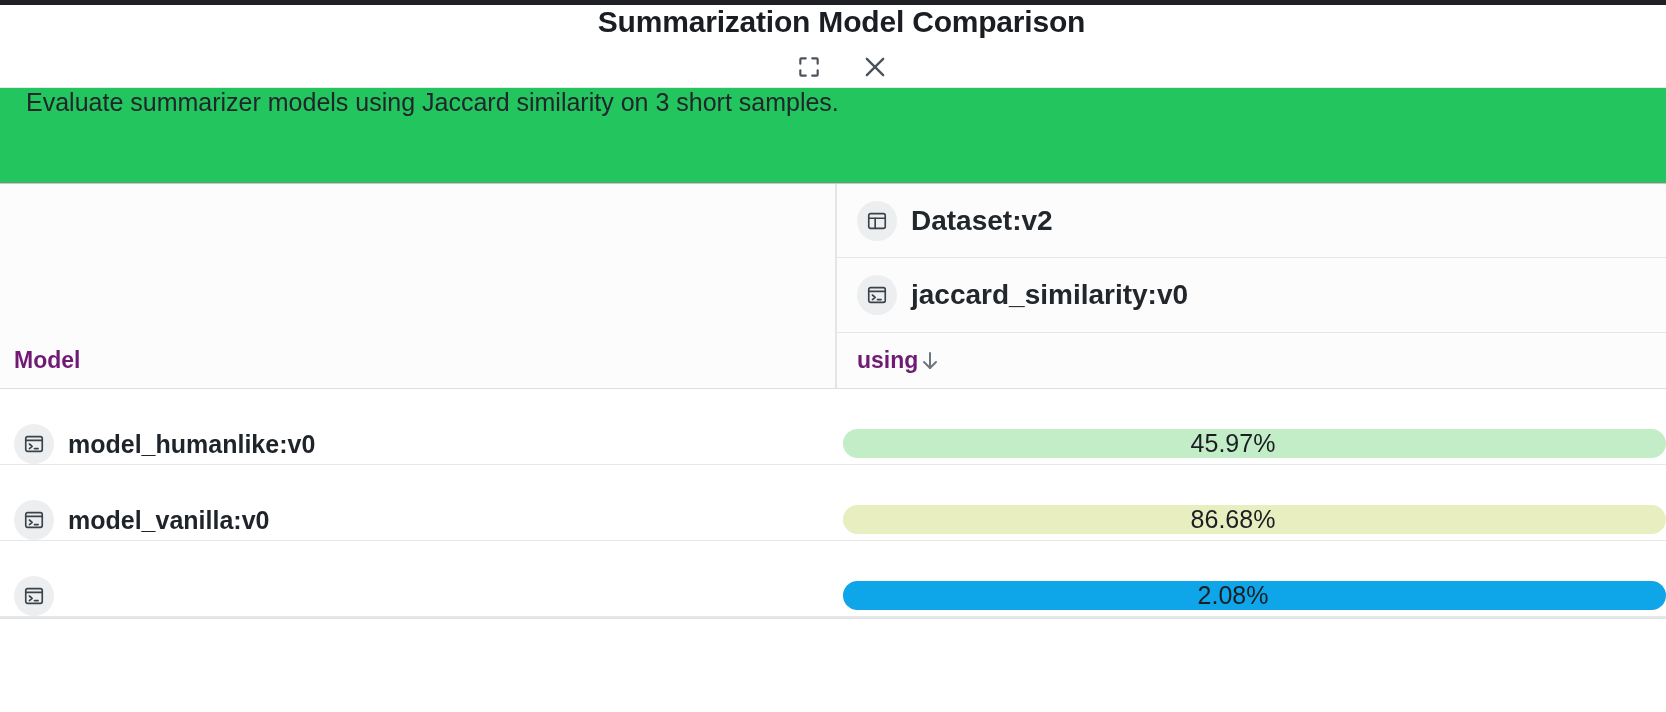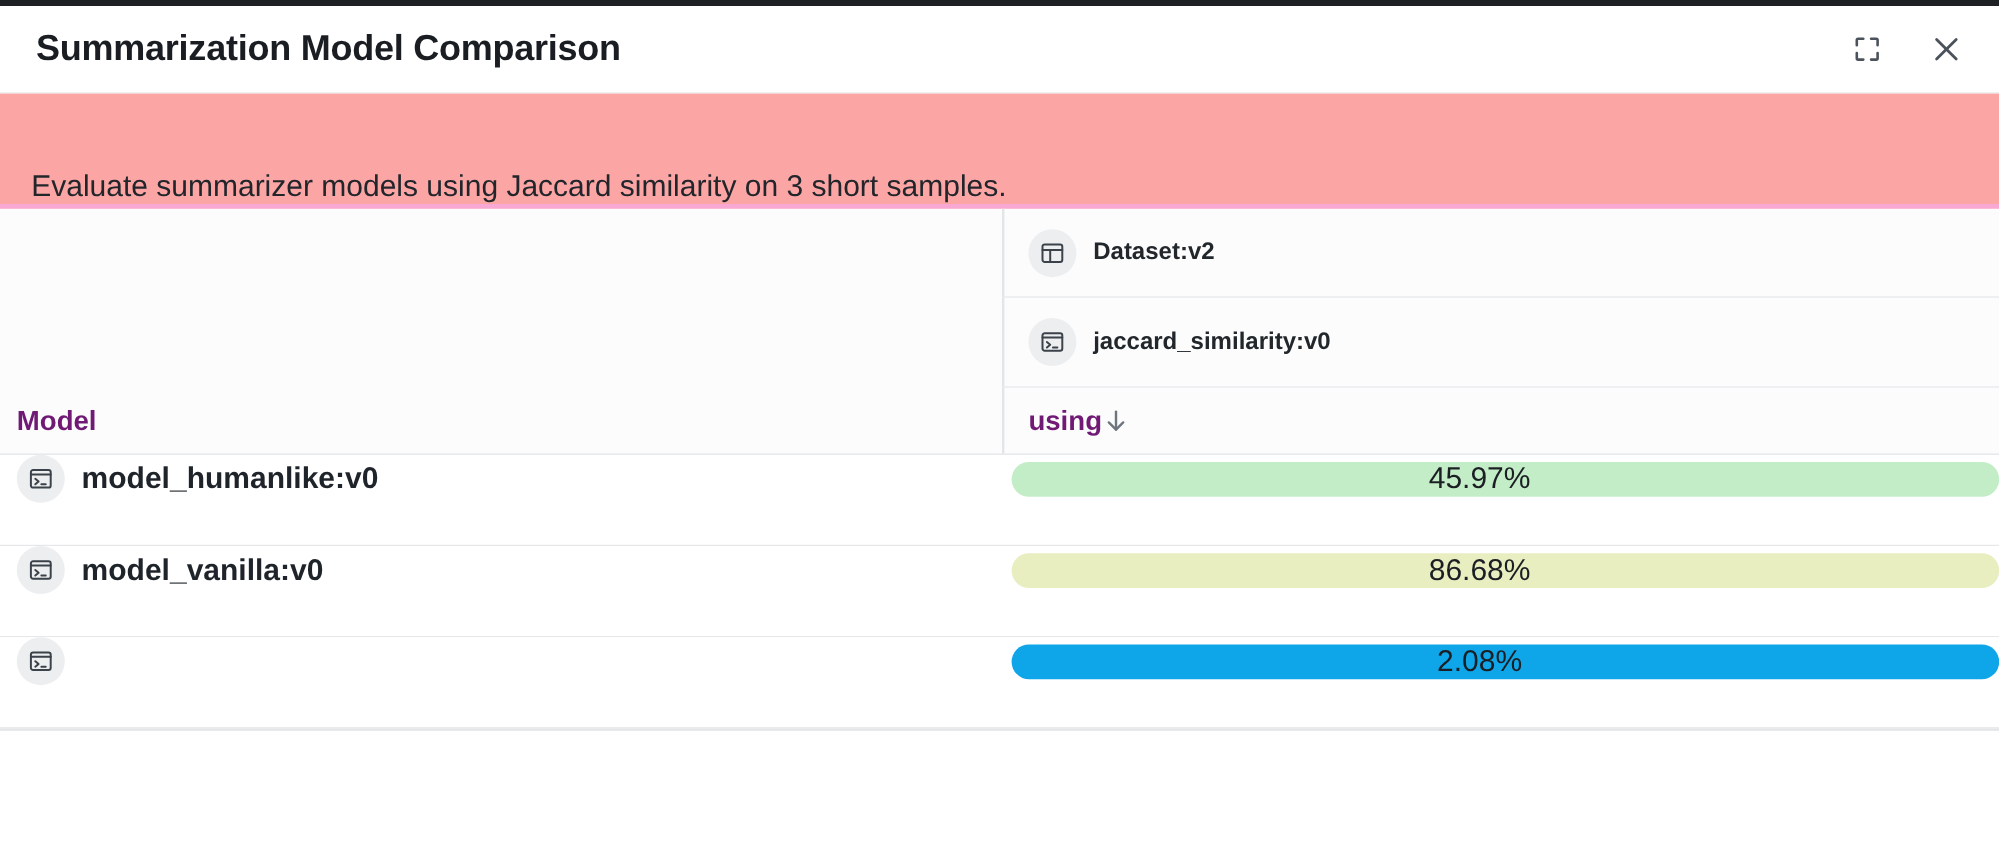--- a/index.html
+++ b/index.html
@@ -16,27 +16,28 @@
   }
 
   .top-strip {
     height: 5px;
     background: #1f2024;
     width: 100%;
   }
 
   
   .titlebar {
-    height: 73px;
-    display: flex;
-    align-items: center;
-    padding: 0 24px 0 30px;
+    height: 83px;
+    display: flex;
+    align-items: center;
+    padding: 0 24px 0 41px;
     box-sizing: border-box;
     border-bottom: 1px solid #e6e7e9;
     background: #ffffff;
+    flex-direction: column;
   }
   .panel-title {
     font-size: 30px;
     font-weight: 700;
     letter-spacing: -0.2px;
     color: #1a1d21;
     flex: 1 1 auto;
     white-space: nowrap;
   }
   .titlebar-actions {
@@ -52,25 +53,25 @@
     align-items: center;
     justify-content: center;
     cursor: pointer;
     color: #4b525b;
   }
 
   
   .description-bar {
     height: 96px;
     display: flex;
-    align-items: flex-end;
+    align-items: flex-start;
     padding: 0 26px;
     box-sizing: border-box;
-    border-bottom: 4px solid #f9a8d4;
-    background: #fca5a5;
+    border-bottom: 1px solid #f9a8d4;
+    background: #22c55e;
   }
   .description-text {
     font-size: 25px;
     font-weight: 400;
     color: #22262b;
     white-space: nowrap;
   }
 
   
   .table {
@@ -120,21 +121,21 @@
     height: 40px;
     border-radius: 50%;
     background: #eceef0;
     display: flex;
     align-items: center;
     justify-content: center;
     flex: 0 0 40px;
     color: #3b4249;
   }
   .chip-text {
-    font-size: 20px;
+    font-size: 28px;
     font-weight: 600;
     color: #22272c;
   }
 
   .col-label {
     font-size: 23px;
     color: #701a75;
     font-weight: 700;
     display: flex;
     align-items: center;
@@ -155,21 +156,21 @@
 
   .head-bottom-border {
     height: 1px;
     background: #dcdee0;
     width: 100%;
   }
 
   
   .data-row {
     display: flex;
-    align-items: flex-start;
+    align-items: flex-end;
     height: 75px;
     border-bottom: 1px solid #e6e7e9;
     background: #ffffff;
   }
   .data-row .model-cell {
     width: 790px;
     flex: 0 0 790px;
     display: flex;
     align-items: center;
     gap: 14px;

